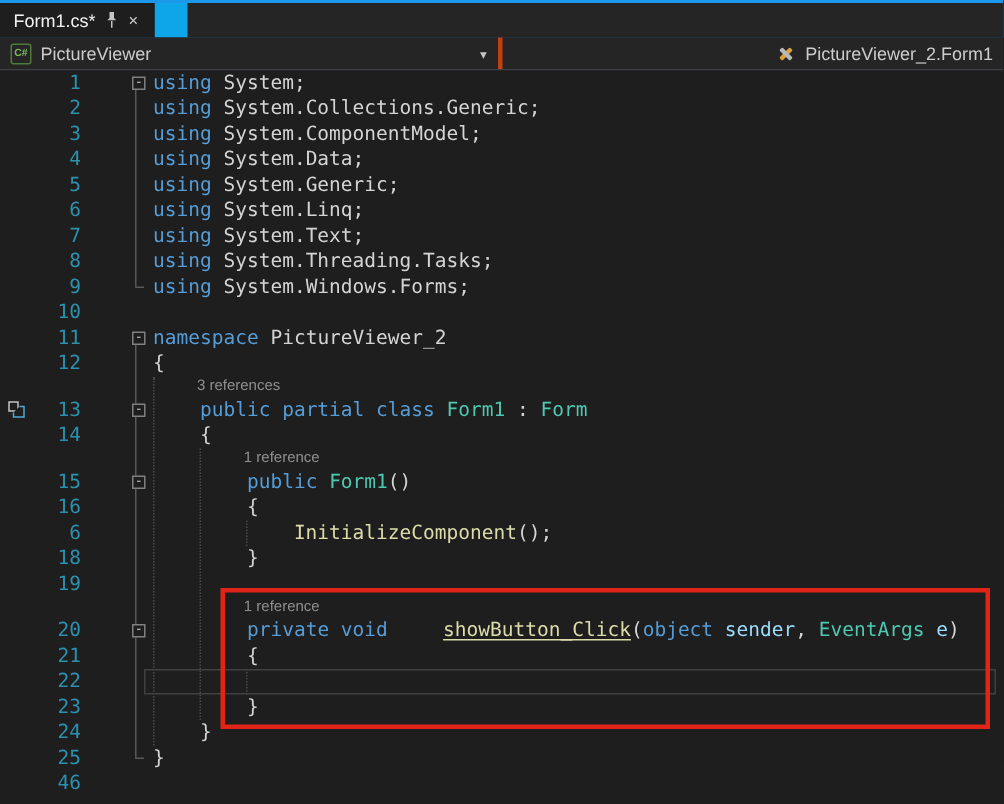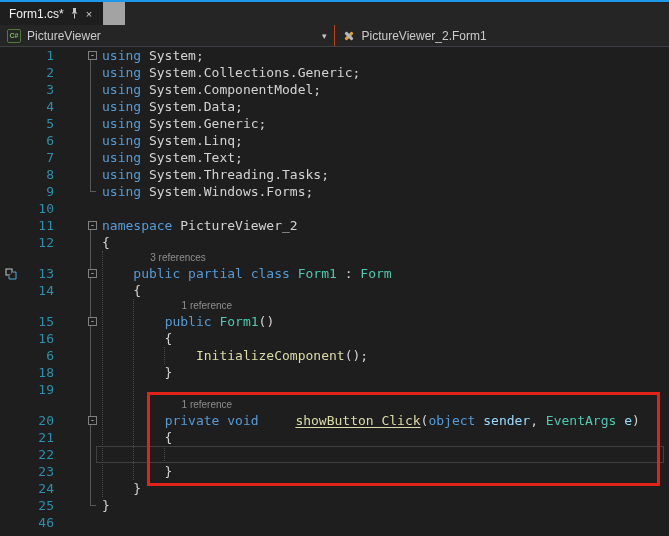--- a/index.html
+++ b/index.html
@@ -5,41 +5,41 @@
   html,body{margin:0;padding:0;}
   body{
     width:669px;height:536px;overflow:hidden;
     background:#1E1E1E;
     font-family:"Liberation Sans",sans-serif;
     -webkit-font-smoothing:antialiased;
   }
   
   .top-accent{height:2px;background:#1C97EA;}
   
-  .tab-bar{height:23px;background:#a3a3a3;display:flex;align-items:stretch;gap:22px;}
+  .tab-bar{height:23px;background:#0ea5e9;display:flex;align-items:stretch;gap:22px;}
   .tab{display:flex;align-items:center;gap:6px;padding:0 9px;font-size:12px;
        background:#2D2D30;color:#C8C8C8;border-right:1px solid #1B1B1C;cursor:default;}
   .tab.active{background:#1E1E1E;color:#F2F2F2;}
   .tab .tab-label{white-space:nowrap;}
   .tab .win-icon{display:flex;align-items:center;}
   .tab .close-glyph{font-size:11px;color:#CFCFCF;padding:0 1px;}
   .tab-fill{flex:1;background:#252526;}
   
   .navbar{height:22px;background:#252526;border-bottom:1px solid #3F3F46;
           display:flex;box-sizing:border-box;}
   .combo{width:50%;display:flex;align-items:center;gap:6px;padding:0 7px;
-         color:#CCCCCC;font-size:12px;border-right:1px solid #c2410c;box-sizing:border-box;}
-  .combo:last-child{border-right:none;}
+         color:#CCCCCC;font-size:12px;border-right:3px solid #c2410c;box-sizing:border-box;}
+  .combo:last-child{border-right:none;justify-content:flex-end;}
   .combo .chevron{margin-left:auto;font-size:9px;color:#C5C5C5;}
   .cs-icon{width:14px;height:14px;flex:none;border:1px solid #4E7B3A;border-radius:2px;
            color:#7CBB5C;font-weight:bold;font-size:7px;line-height:12px;text-align:center;
            box-sizing:border-box;}
   
   .editor{position:relative;width:669px;height:489px;background:#1E1E1E;overflow:hidden;}
-  .row{display:flex;height:17px;padding-left:19px;}
+  .row{display:flex;height:17px;}
   .row.lens{height:14px;}
   .gutter{width:30px;flex:none;position:relative;}
   .lnum{width:22px;flex:none;text-align:right;
         font-family:"DejaVu Sans Mono",monospace;font-size:13px;line-height:17px;
         color:#2B91AF;}
   .foldcol{width:46px;flex:none;position:relative;}
   .foldbox{position:absolute;left:34px;top:4px;width:9px;height:9px;box-sizing:border-box;
            border:1px solid #808080;background:#1E1E1E;color:#C8C8C8;
            font-family:"DejaVu Sans Mono",monospace;font-size:9px;line-height:6px;
            text-align:center;z-index:3;cursor:default;}

